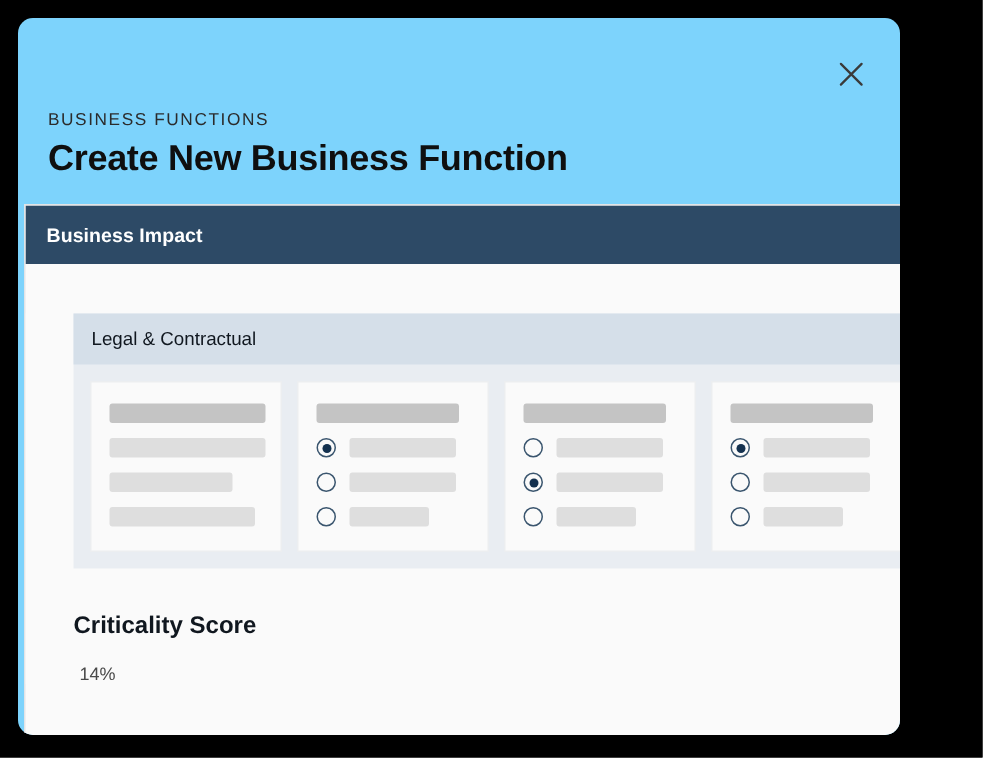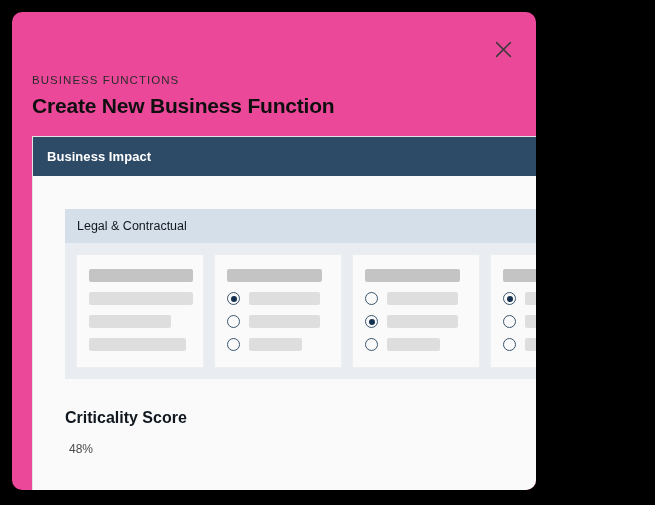--- a/index.html
+++ b/index.html
@@ -9,23 +9,23 @@
     height: 505px;
     background: #000000;
     font-family: "Liberation Sans", sans-serif;
     overflow: hidden;
   }
 
   #modal {
     position: absolute;
     left: 12px;
     top: 12px;
-    width: 524px;
+    width: 588px;
     height: 478px;
-    background: #ec4899;
+    background: #7dd3fc;
     border-radius: 10px;
     overflow: hidden;
     padding-left: 48px;
   }
 
   
   #close-btn {
     position: absolute;
     right: 18px;
     top: 22px;
@@ -47,32 +47,32 @@
     width: 560px;
   }
   #eyebrow {
     font-size: 11.5px;
     letter-spacing: 1.05px;
     color: #2b2b2b;
     font-weight: 400;
     line-height: 16px;
   }
   #page-title {
-    font-size: 21px;
+    font-size: 24px;
     font-weight: bold;
     color: #0f0f0f;
     line-height: 28px;
     margin-top: 4px;
     letter-spacing: -0.2px;
   }
 
   
   #section-panel {
     position: absolute;
-    left: 20px;
+    left: 4px;
     top: 124px;
     width: 588px;
     height: 354px;
     border: 1px solid #e2e4e7;
     border-bottom: none;
     background: #fafafa;
     overflow: hidden;
   }
 
   #section-banner {
@@ -263,18 +263,18 @@
               <div class="opt-line">
                 <div class="radio"></div>
                 <div class="sk-bar" style="width: 53px;"></div>
               </div>
             </div>
           </div>
       </div>
 
       <div id="score-block">
         <div id="score-label">Criticality Score</div>
-        <div id="score-value">48%</div>
+        <div id="score-value">14%</div>
       </div>
 
     </div>
   </div>
 </div>
 
 </body></html>

